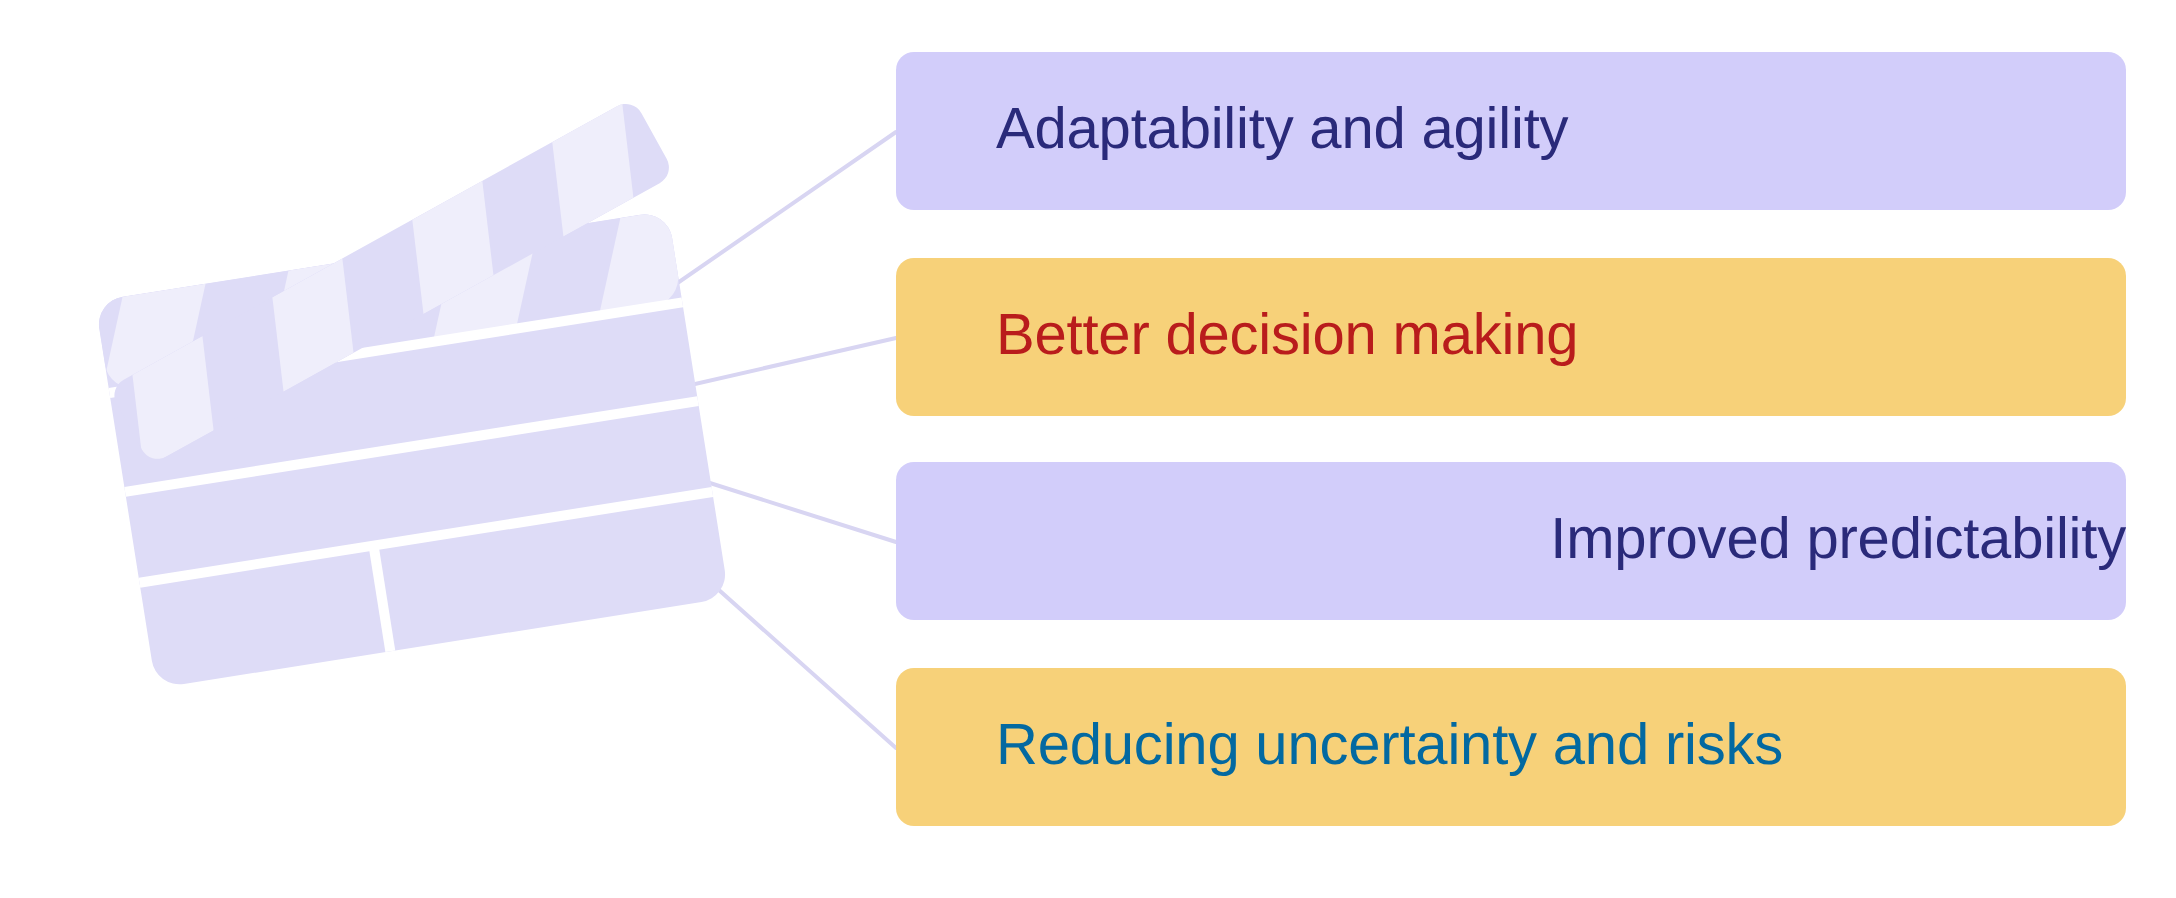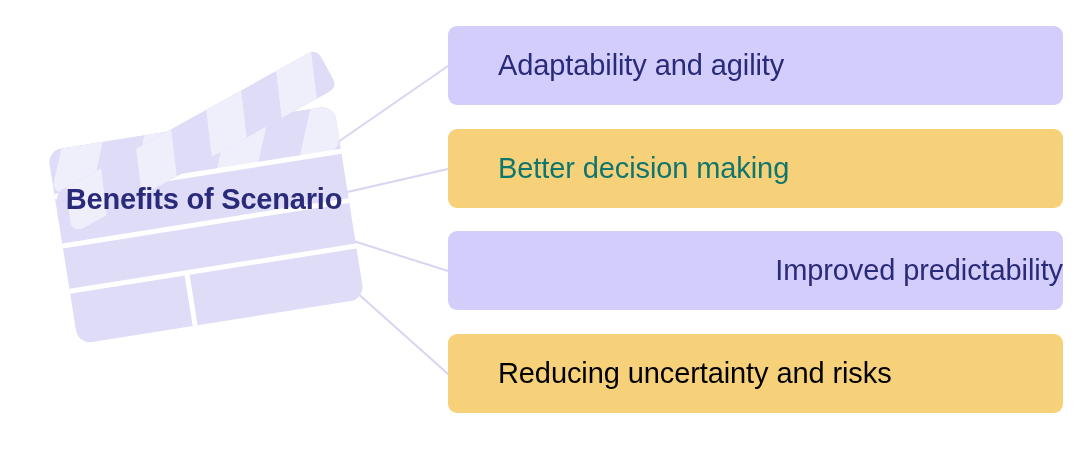--- a/index.html
+++ b/index.html
@@ -125,29 +125,28 @@
         <polygon points="200,96 240,96 222,140 182,140"></polygon>
         <polygon points="280,96 320,96 302,140 262,140"></polygon>
       </g>
       <clipPath id="stickClip">
         <rect x="26" y="96" width="300" height="44" rx="9" ry="9"></rect>
       </clipPath>
     </g>
   </svg>
 
   <div id="title-wrap">
-    <span class="title-line" style="color: rgb(42, 42, 122);">Benefits of Scenario</span>
   </div>
 
   <div class="benefit-box box-0" style="background: rgb(210, 205, 250);">
     <span class="benefit-label" style="color: rgb(42, 42, 122);">Adaptability and agility</span>
   </div>
   <div class="benefit-box box-1" style="background: rgb(247, 209, 121);">
-    <span class="benefit-label" style="color: #0f766e;">Better decision making</span>
+    <span class="benefit-label" style="color: #b91c1c;">Better decision making</span>
   </div>
   <div class="benefit-box box-2" style="background: rgb(210, 205, 250);">
     <span class="benefit-label" style="color: rgb(42, 42, 122);">Improved predictability</span>
   </div>
   <div class="benefit-box box-3" style="background: rgb(247, 209, 121);">
-    <span class="benefit-label" style="color: #000000;">Reducing uncertainty and risks</span>
+    <span class="benefit-label" style="color: #0369a1;">Reducing uncertainty and risks</span>
   </div>
 
 </div>
 
 </body></html>

